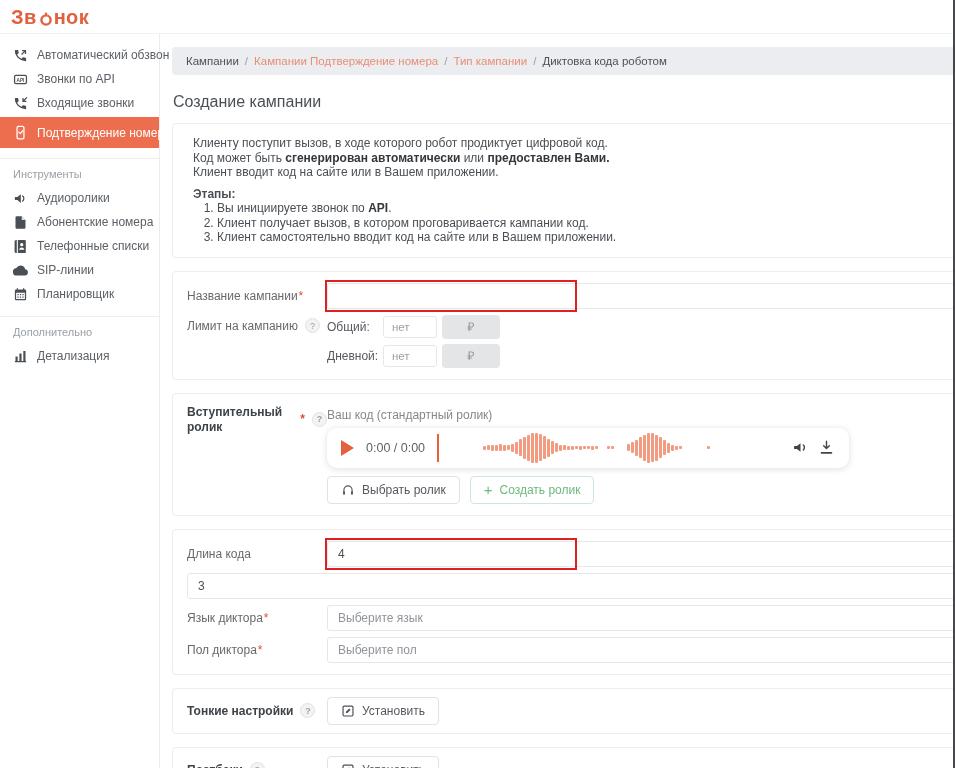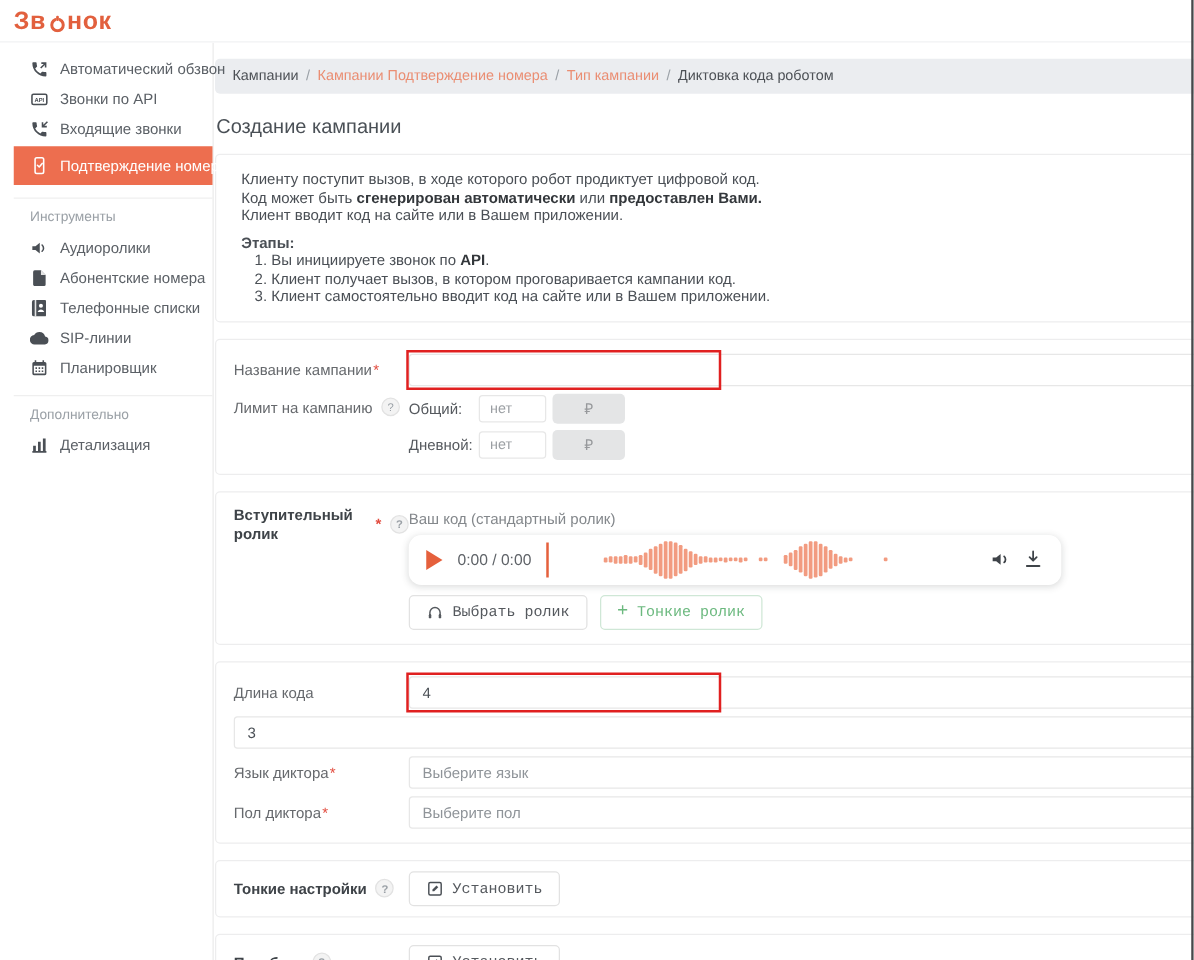--- a/index.html
+++ b/index.html
@@ -7,21 +7,21 @@
   body {
     width:955px; height:768px; position:relative; overflow:hidden;
     background:#fff; font-family:"Liberation Sans", sans-serif;
     -webkit-font-smoothing:antialiased;
   }
   
   .header { position:absolute; top:0; left:0; width:955px; height:34px; background:#fff; border-bottom:1px solid #f1f2f3; z-index:6; }
   .logo { display:flex; align-items:center; margin:6px 0 0 11px; color:#E2603E; font-weight:bold; font-size:20px; letter-spacing:.4px; }
   .logo .power-o { margin:2px 1px 0 2px; display:flex; }
   
-  .sidebar { position:absolute; top:34px; left:0; width:160px; bottom:0; background:#fff; border-right:1px solid #ececec; padding-top:9px; z-index:5;margin-left:11px; }
+  .sidebar { position:absolute; top:34px; left:0; width:160px; bottom:0; background:#fff; border-right:1px solid #ececec; padding-top:9px; z-index:5; }
   .s-item { display:flex; align-items:center; gap:9px; height:24px; padding:0 8px 0 13px; font-size:12px; color:#5b6066; cursor:pointer; white-space:nowrap; }
   .s-item .s-ico { width:15px; height:15px; display:flex; flex:none; }
   .s-item svg { width:15px; height:15px; fill:#4a4f55; }
   .s-item.active { background:#ED6E4F; color:#fff; height:31px; margin-top:2px; }
   .s-div { border-top:1px solid #efefef; margin-top:10px; }
   .s-sec { font-size:11px; color:#9aa0a6; padding:9px 13px 6px; }
   
   .main { position:absolute; top:34px; left:160px; width:846px; height:734px; padding:13px 0 0 12px; }
   .breadcrumb { background:#EBEDF0; border-radius:4px; height:28px; display:flex; align-items:center; padding:0 14px; font-size:11.5px; color:#4d5156; width:100%; }
   .crumb { color:#4d5156; }
@@ -56,21 +56,21 @@
   .clip-caption { font-size:12px; color:#84888c; line-height:15px; margin-top:3px; }
   .player { width:522px; height:40px; border-radius:10px; background:#fff; box-shadow:0 1px 6px rgba(60,64,67,.18); display:flex; align-items:center; padding:0 14px; margin-top:5px; }
   .play-btn { width:0; height:0; border-left:13px solid #E5603C; border-top:8px solid transparent; border-bottom:8px solid transparent; cursor:pointer; flex:none; }
   .time { font-size:12.5px; color:#5f6368; margin-left:12px; white-space:nowrap; }
   .playhead { width:2px; height:28px; background:#E5603C; margin-left:12px; flex:none; }
   .wave { flex:1; height:32px; display:flex; align-items:center; margin:0 8px 0 12px; overflow:hidden; }
   .wave i { display:inline-block; width:2.5px; margin-right:1.5px; background:#F29B80; border-radius:1px; flex:none; }
   .p-ico { margin-left:9px; cursor:pointer; display:flex; }
   .p-ico svg { width:17px; height:17px; }
   .clip-btns { display:flex; gap:10px; margin-top:8px; }
-  .btn { height:28px; display:inline-flex; align-items:center; gap:7px; padding:0 13px; border:1px solid #e2e2e2; border-radius:4px; background:#fff; font-size:12px; color:#55595e; cursor:pointer; font-family:Liberation Mono, monospace; }
+  .btn { height:28px; display:inline-flex; align-items:center; gap:7px; padding:0 13px; border:1px solid #e2e2e2; border-radius:4px; background:#fff; font-size:12px; color:#55595e; cursor:pointer; font-family:Liberation Sans, sans-serif; }
   .btn.green { color:#6CB97F; border-color:#cfe7d6; }
   .btn .plus { font-size:15px; line-height:1; }
   .btn svg { width:14px; height:14px; }
   .card.small { padding:8px 14px; }
   
   .edge { position:absolute; right:0; top:0; width:2px; height:768px; background:#46474a; z-index:20; }
 </style>
 </head>
 <body>
 
@@ -354,21 +354,21 @@
           <button class="btn">
             <svg viewBox="0 0 24 24">
                 <path d="M5 16v-4a7 7 0 0 1 14 0v4" fill="none" stroke="#55595e" stroke-width="2"></path>
                 <rect x="3.5" y="14" width="3.4" height="6" rx="1.6" fill="#55595e"></rect>
                 <rect x="17.1" y="14" width="3.4" height="6" rx="1.6" fill="#55595e"></rect>
               </svg>
             <span>Выбрать ролик</span>
           </button>
           <button class="btn green">
             <span class="plus">+</span>
-            <span>Тонкие ролик</span>
+            <span>Создать ролик</span>
           </button>
         </div>
       </div>
     </div>
   </div>
 
   <div class="card">
     <div class="frow">
       <div class="flabel">
           <span>Длина кода</span>

